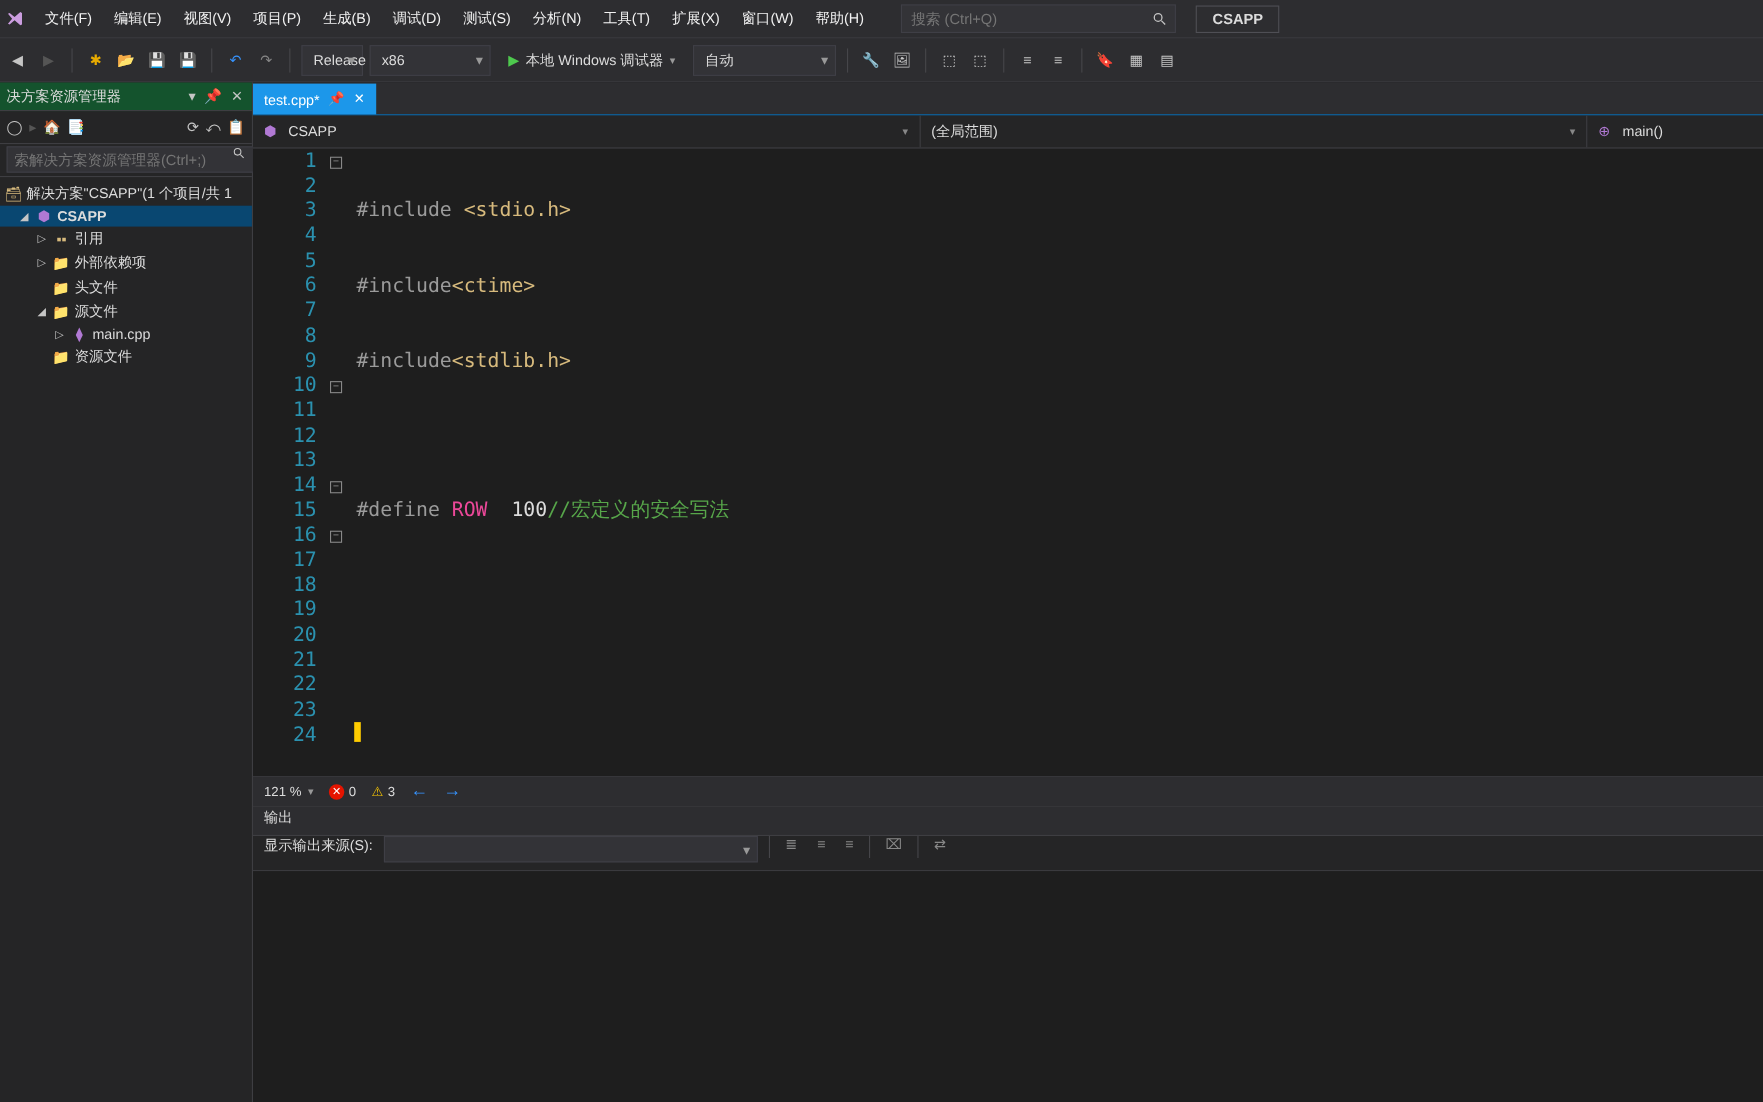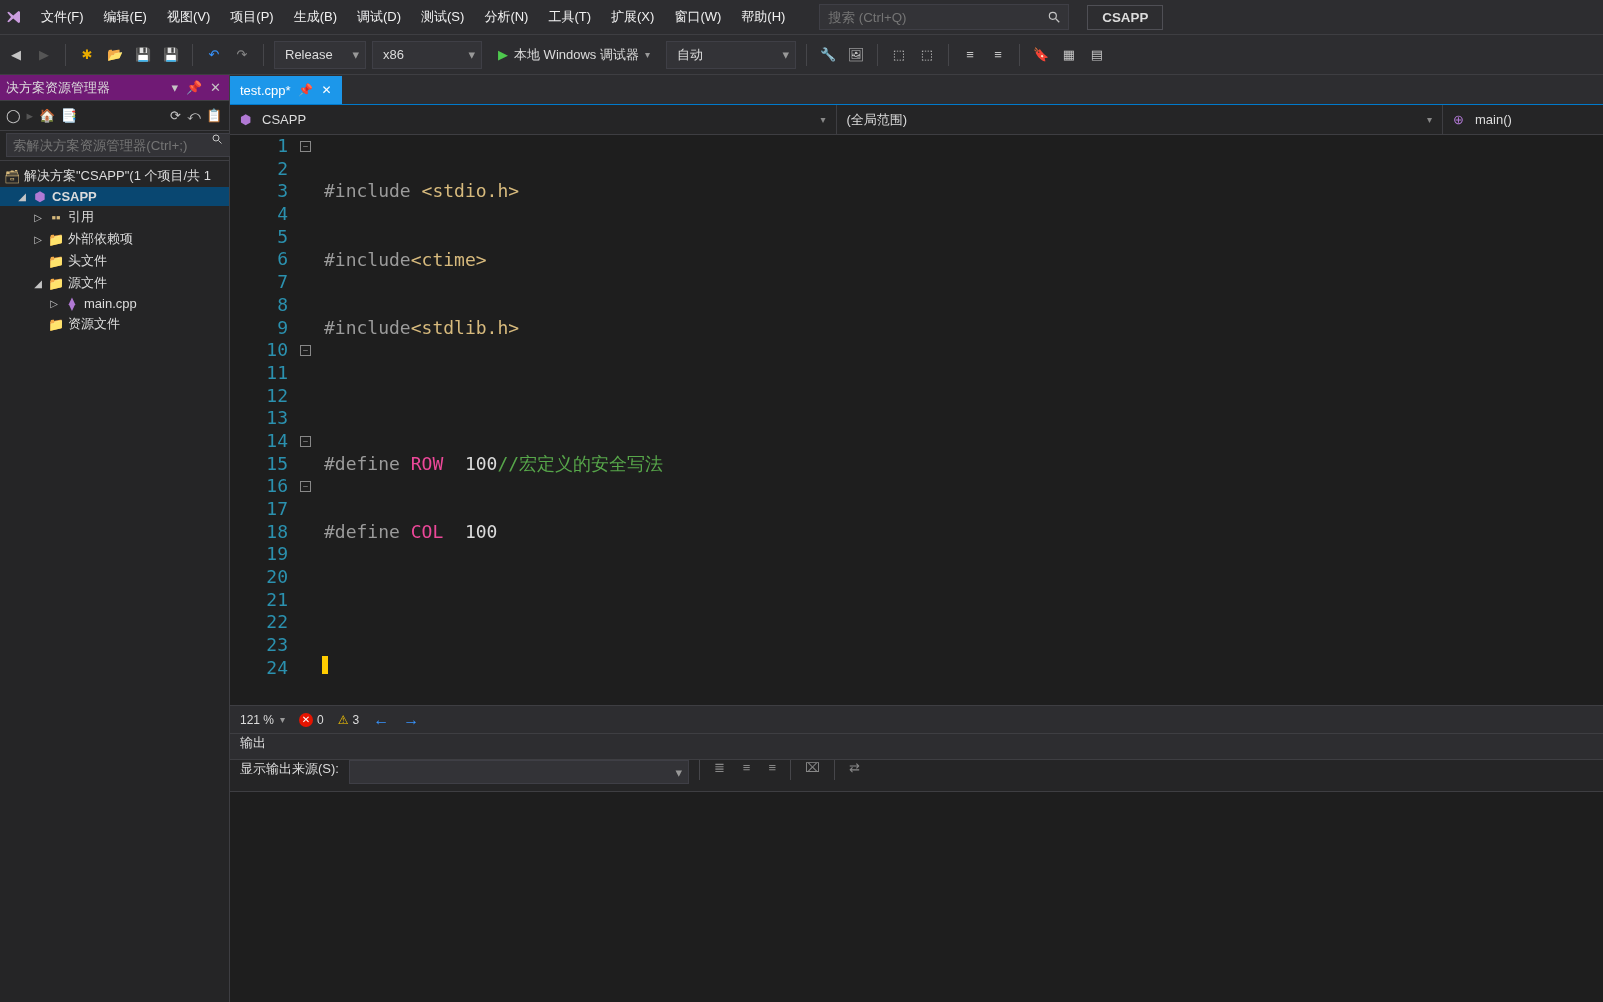--- a/index.html
+++ b/index.html
@@ -57,21 +57,21 @@
 }
 .toolbar .start-btn .play { color:#4ec94e; }
 
 .main { display:flex; height: calc(1002px - 75px); }
 
 .left-panel {
   width: 230px; background:#252526; border-right:1px solid #3e3e42;
   display:flex; flex-direction:column;
 }
 .left-header {
-  height: 26px; background:#701a75; display:flex; align-items:center;
+  height: 26px; background:#14532d; display:flex; align-items:center;
   padding:0 6px; justify-content:space-between; border-bottom:1px solid #3e3e42;
 }
 .left-header .title { color:#dcdcdc; }
 .left-header .icons { display:flex; gap:4px; color:#c5c5c5;}
 .left-header .icons span { cursor:pointer; padding:0 2px;}
 .left-toolbar {
   height: 30px; display:flex; align-items:center; gap:6px; padding:0 6px;
   border-bottom:1px solid #3e3e42;
 }
 .left-toolbar span { color:#c5c5c5; cursor:pointer;}
@@ -197,21 +197,21 @@
   <span class="tbtn" style="color:#555">▶</span>
   <span class="sep"></span>
   <span class="tbtn" style="color:#e8ab00">✱</span>
   <span class="tbtn" style="color:#e8ab00">📂</span>
   <span class="tbtn" style="color:#3794ff">💾</span>
   <span class="tbtn" style="color:#3794ff">💾</span>
   <span class="sep"></span>
   <span class="tbtn" style="color:#3794ff">↶</span>
   <span class="tbtn" style="color:#888">↷</span>
   <span class="sep"></span>
-  <div class="combo" style="width:92px">
+  <div class="combo" style="width:56px">
       <span>Release</span>
     </div>
   <div class="combo" style="width:110px">
       <span>x86</span>
     </div>
   <div class="start-btn">
     <span class="play">▶</span>
     <span>本地 Windows 调试器</span>
     <span style="font-size:10px;color:#999">▾</span>
   </div>
@@ -382,21 +382,20 @@
           <div></div>
           <div></div>
           <div></div>
       </div>
       <div class="code">
         <div><span class="pp">#include </span><span class="str">&lt;stdio.h&gt;</span></div>
         <div><span class="pp">#include</span><span class="str">&lt;ctime&gt;</span></div>
         <div><span class="pp">#include</span><span class="str">&lt;stdlib.h&gt;</span></div>
         <div></div>
         <div><span class="pp">#define </span><span class="mac">ROW</span><span>  100</span><span class="cmt">//宏定义的安全写法</span></div>
-        <div><span class="pp">#define </span><span class="mac">COL</span><span>  100</span></div>
         <div></div>
         <div></div>
         
         
         
         
         
         
         
         

